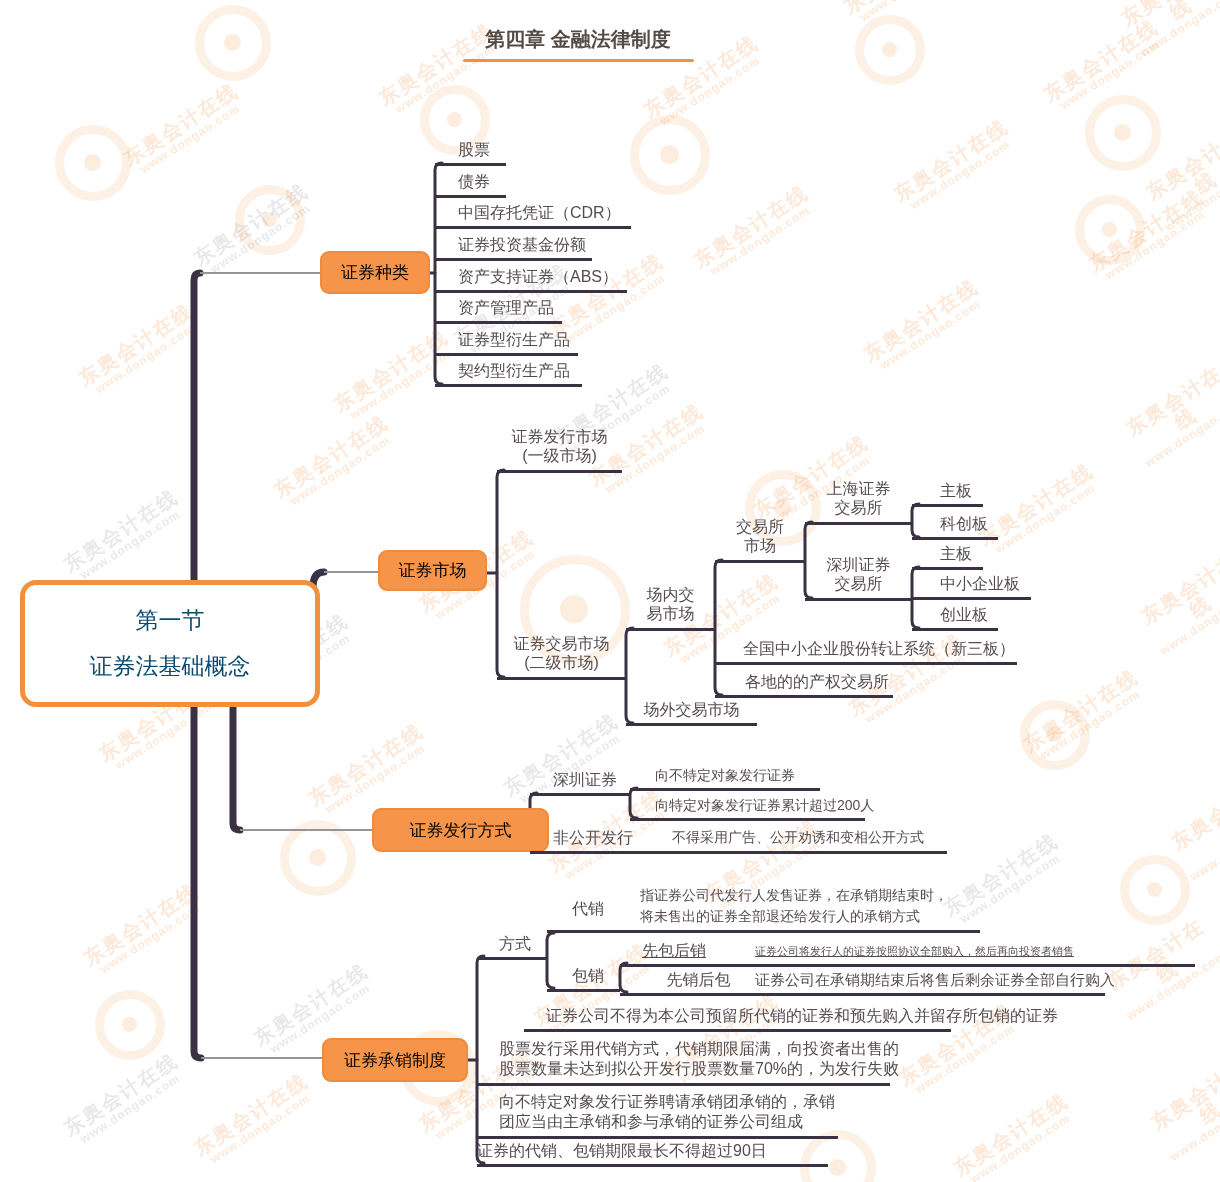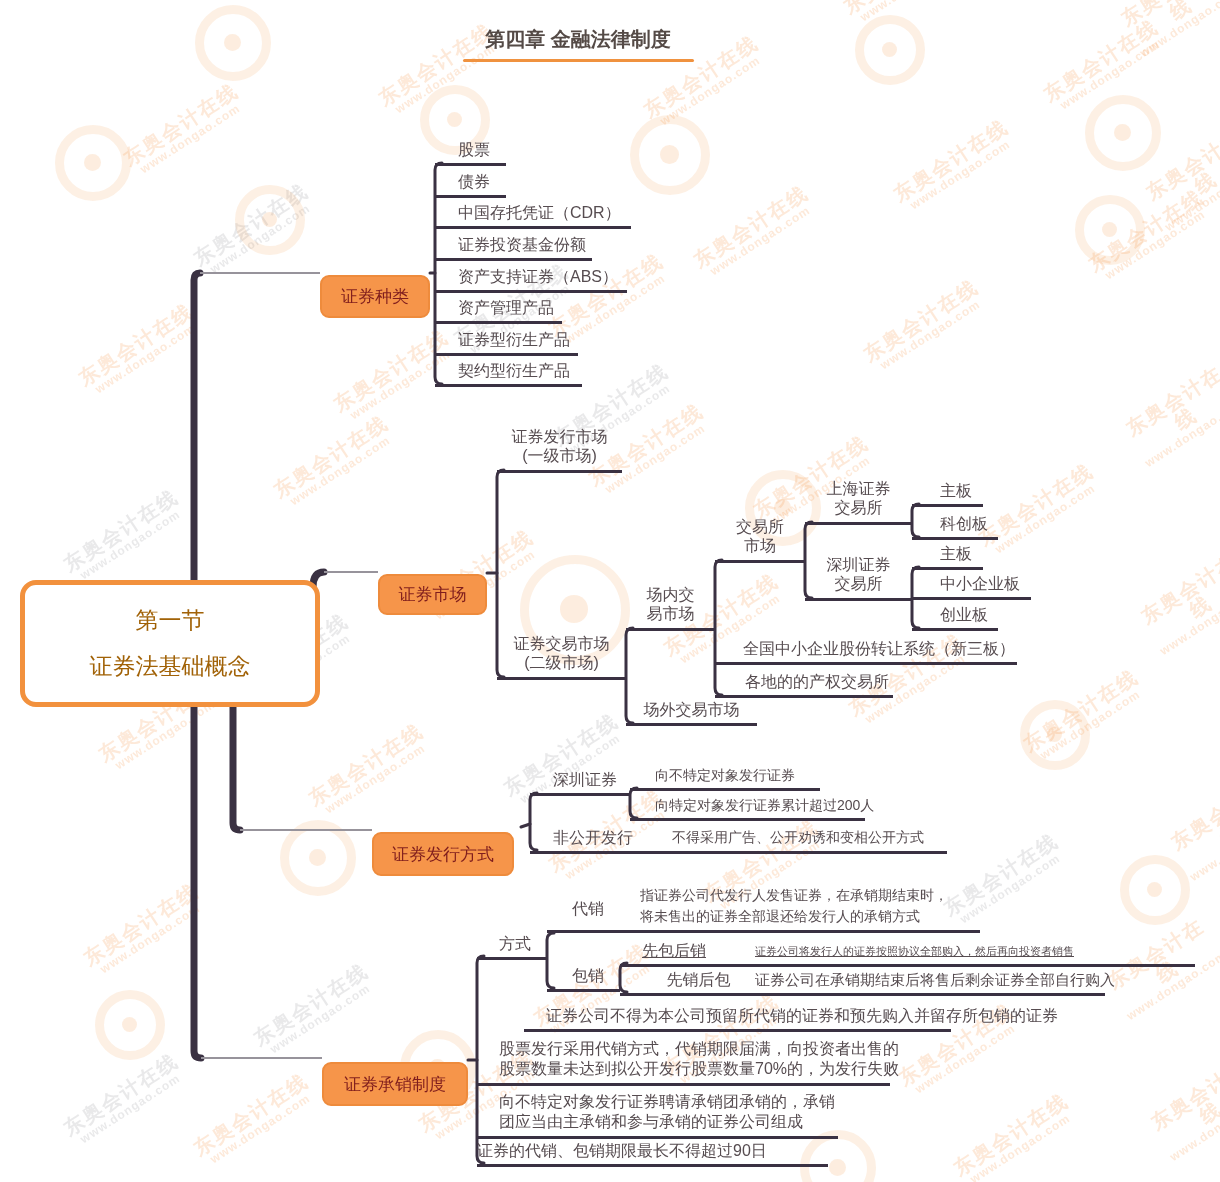--- a/index.html
+++ b/index.html
@@ -19,27 +19,27 @@
   .logo::after{content:"";position:absolute;left:34%;top:34%;width:30%;height:30%;
         border-radius:50%;background:rgba(243,147,65,0.17);}
   
   .title{position:absolute;color:#544a46;font-size:20px;font-weight:bold;text-align:center;}
   .title-rule{position:absolute;background:#f0923f;border-radius:2px;}
   
   svg.links{position:absolute;left:0;top:0;}
   
   .root{
     position:absolute;background:#fff;border:5px solid #f2913d;border-radius:16px;
-    color:#a16207;text-align:center;font-size:23px;box-sizing:border-box;
+    color:#0c4a6e;text-align:center;font-size:23px;box-sizing:border-box;
     display:flex;flex-direction:column;justify-content:center;gap:15px;font-family:Liberation Serif, serif;
   }
   .bnode{
     position:absolute;background:#f6954a;border:2px solid #ee8b3c;border-radius:9px;
-    color:#7f1d1d;font-size:17px;text-align:left;box-sizing:border-box;
-    display:flex;align-items:center;justify-content:center;white-space:nowrap;margin-top:24px;
+    color:#000000;font-size:17px;text-align:left;box-sizing:border-box;
+    display:flex;align-items:center;justify-content:center;white-space:nowrap;
   }
   
   .leaf{position:absolute;box-sizing:border-box;border-bottom:3px solid #3a3142;
         color:#564c50;white-space:nowrap;}
   .f16{font-size:16px;line-height:19px;padding-bottom:4px;}
   .f14{font-size:14px;line-height:18px;padding-bottom:4px;}
   .ctr{text-align:center;padding-bottom:5px;}
   .ctr .ln{display:block;}
   .multi .ln{display:block;white-space:nowrap;}
   .rowflex{display:flex;align-items:flex-end;}
@@ -294,21 +294,21 @@
   <div class="title" style="left:433px;top:26px;width:290px;">第四章  金融法律制度</div>
   <div class="title-rule" style="left:463px;top:59px;width:231px;height:3px;"></div>
 
   <div class="root" style="left:20px;top:580px;width:300px;height:127px;">
     <span>第一节</span>
     <span>证券法基础概念</span>
   </div>
 
   <div class="bnode" style="left:320px;top:251px;width:110px;height:43px;">证券种类</div>
   <div class="bnode" style="left:378px;top:550px;width:109px;height:41px;">证券市场</div>
-  <div class="bnode" style="left:372px;top:808px;width:142px;height:44px;">证券发行方式</div>
+  <div class="bnode" style="left:372px;top:808px;width:177px;height:44px;">证券发行方式</div>
   <div class="bnode" style="left:322px;top:1038px;width:146px;height:44px;">证券承销制度</div>
 
   <div class="leaf f16" style="left:435px;top:140px;width:71px;padding-left:23px;">股票</div>
   <div class="leaf f16" style="left:435px;top:172px;width:71px;padding-left:23px;">债券</div>
   <div class="leaf f16" style="left:435px;top:203px;width:196px;padding-left:23px;">中国存托凭证（CDR）</div>
   <div class="leaf f16" style="left:435px;top:235px;width:157px;padding-left:23px;">证券投资基金份额</div>
   <div class="leaf f16" style="left:435px;top:267px;width:192px;padding-left:23px;">资产支持证券（ABS）</div>
   <div class="leaf f16" style="left:435px;top:298px;width:127px;padding-left:23px;">资产管理产品</div>
   <div class="leaf f16" style="left:435px;top:330px;width:143px;padding-left:23px;">证券型衍生产品</div>
   <div class="leaf f16" style="left:435px;top:361px;width:147px;padding-left:23px;">契约型衍生产品</div>

